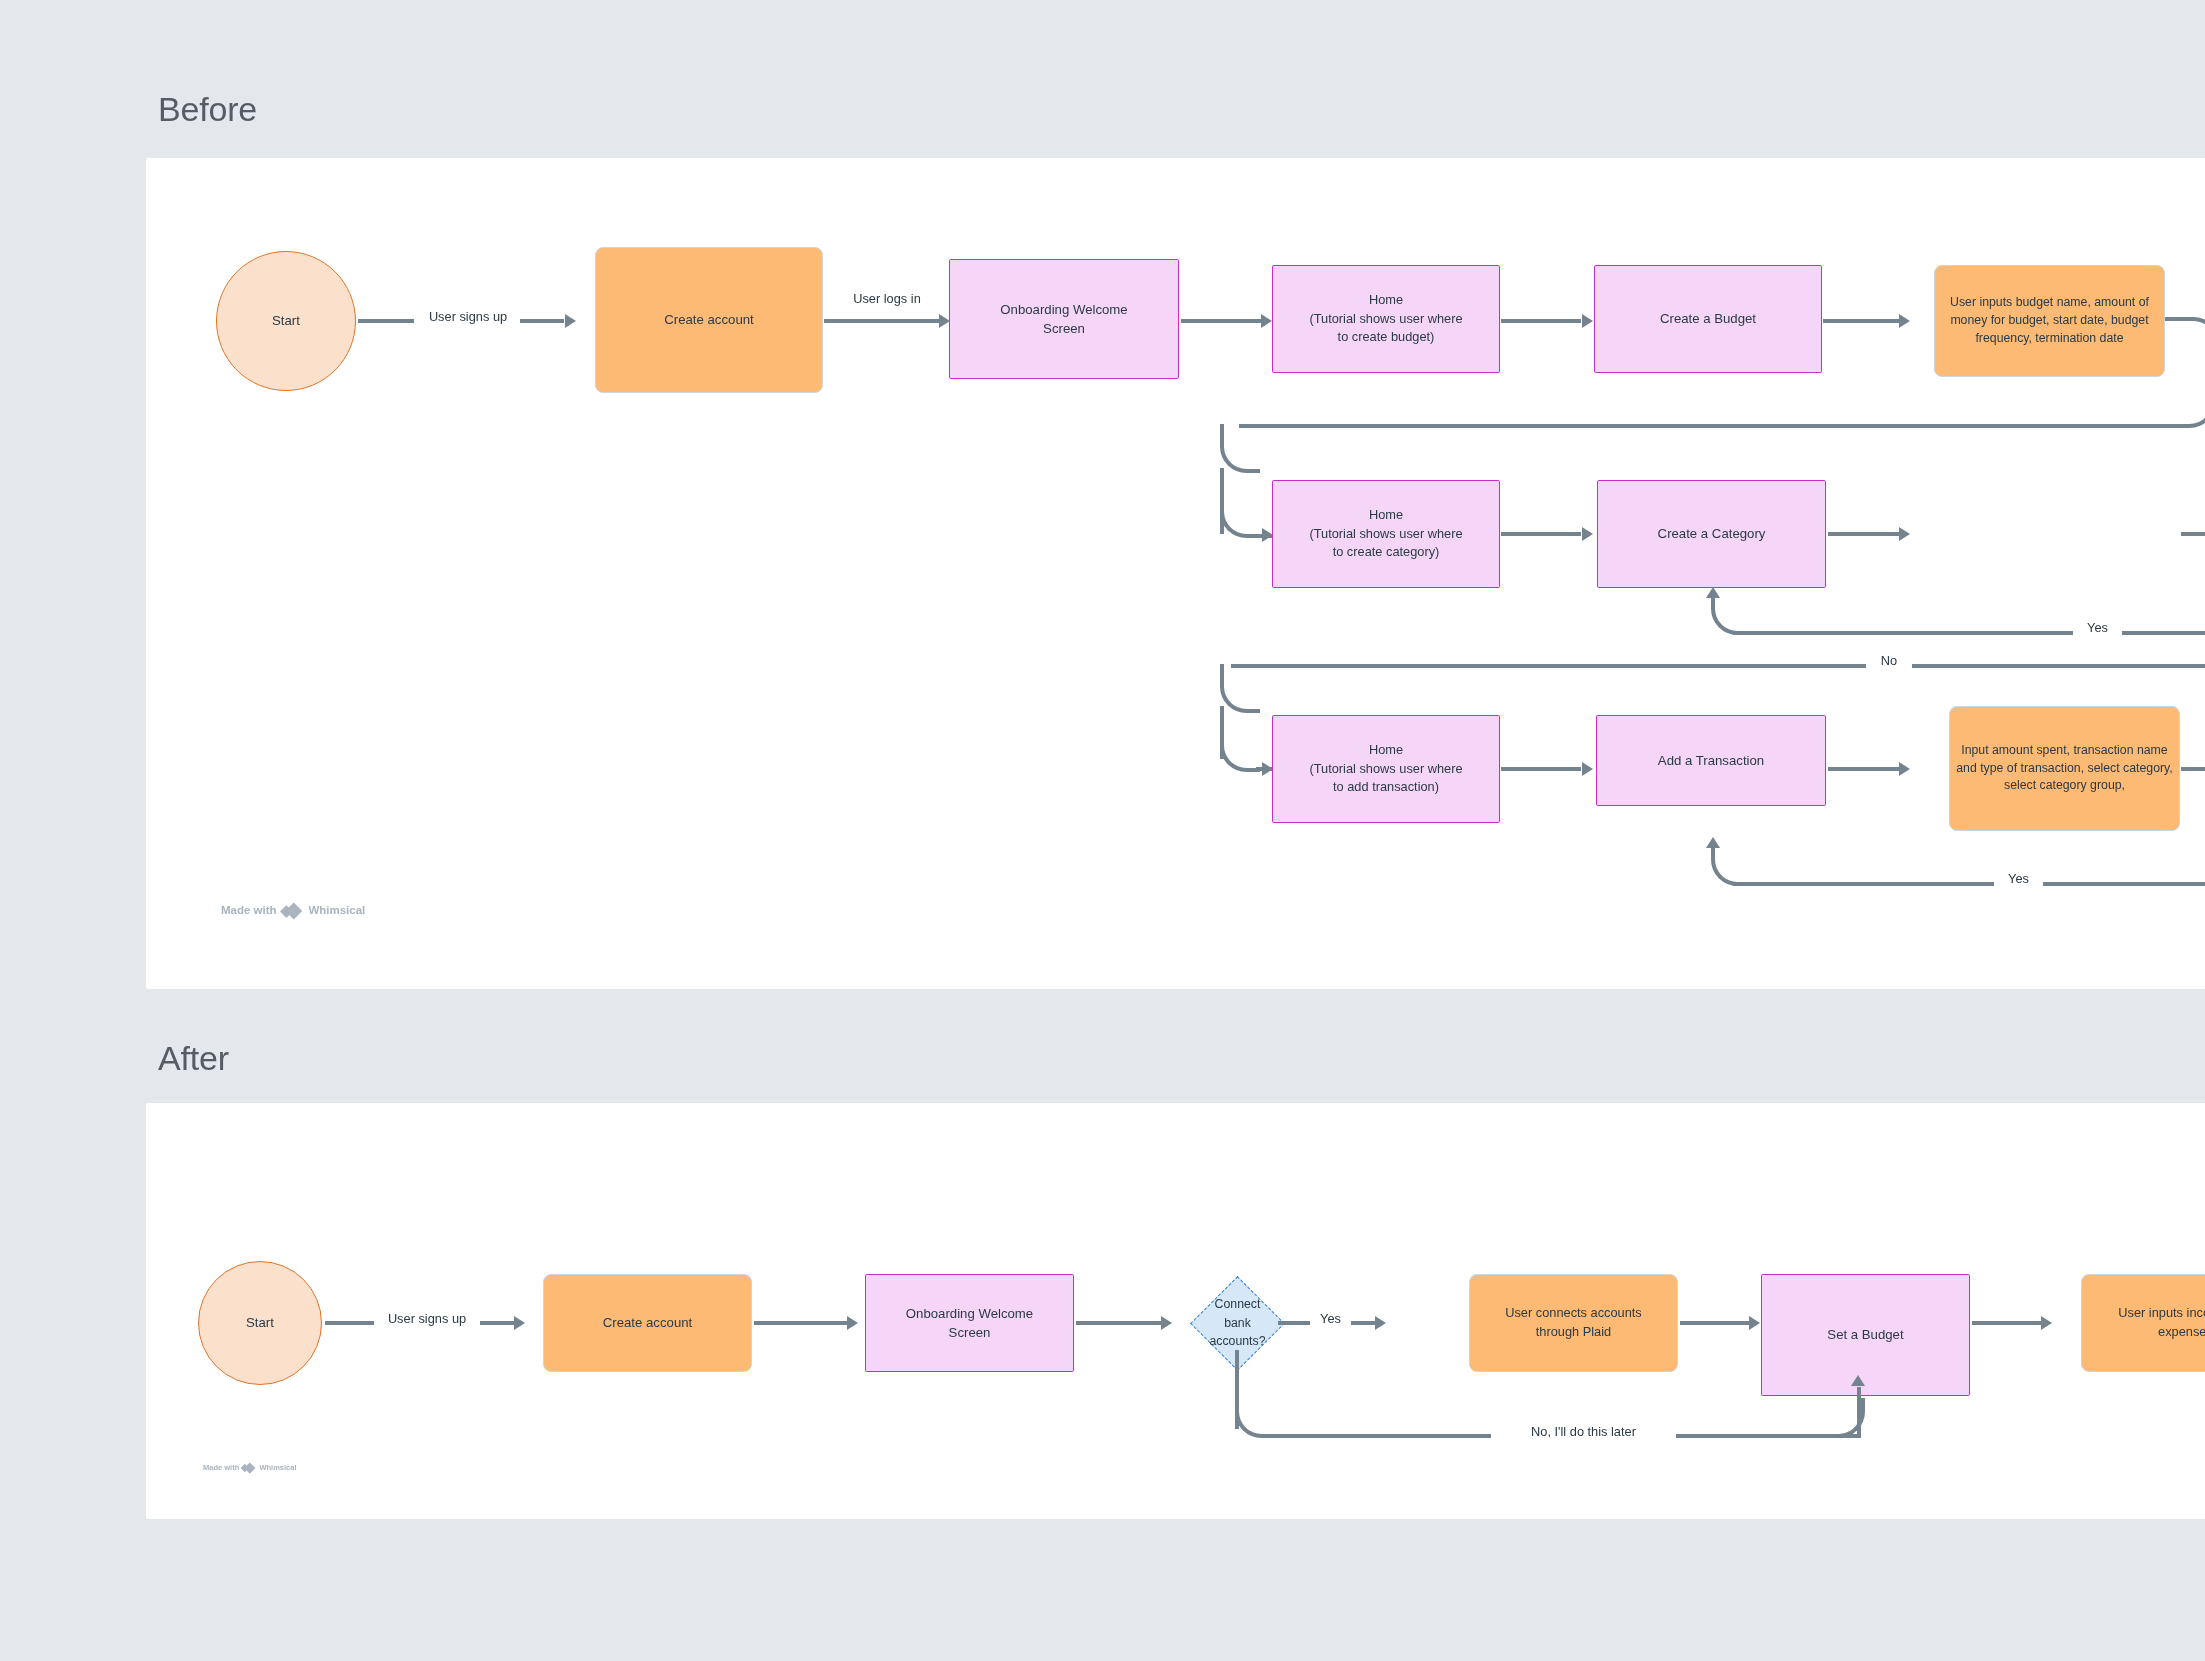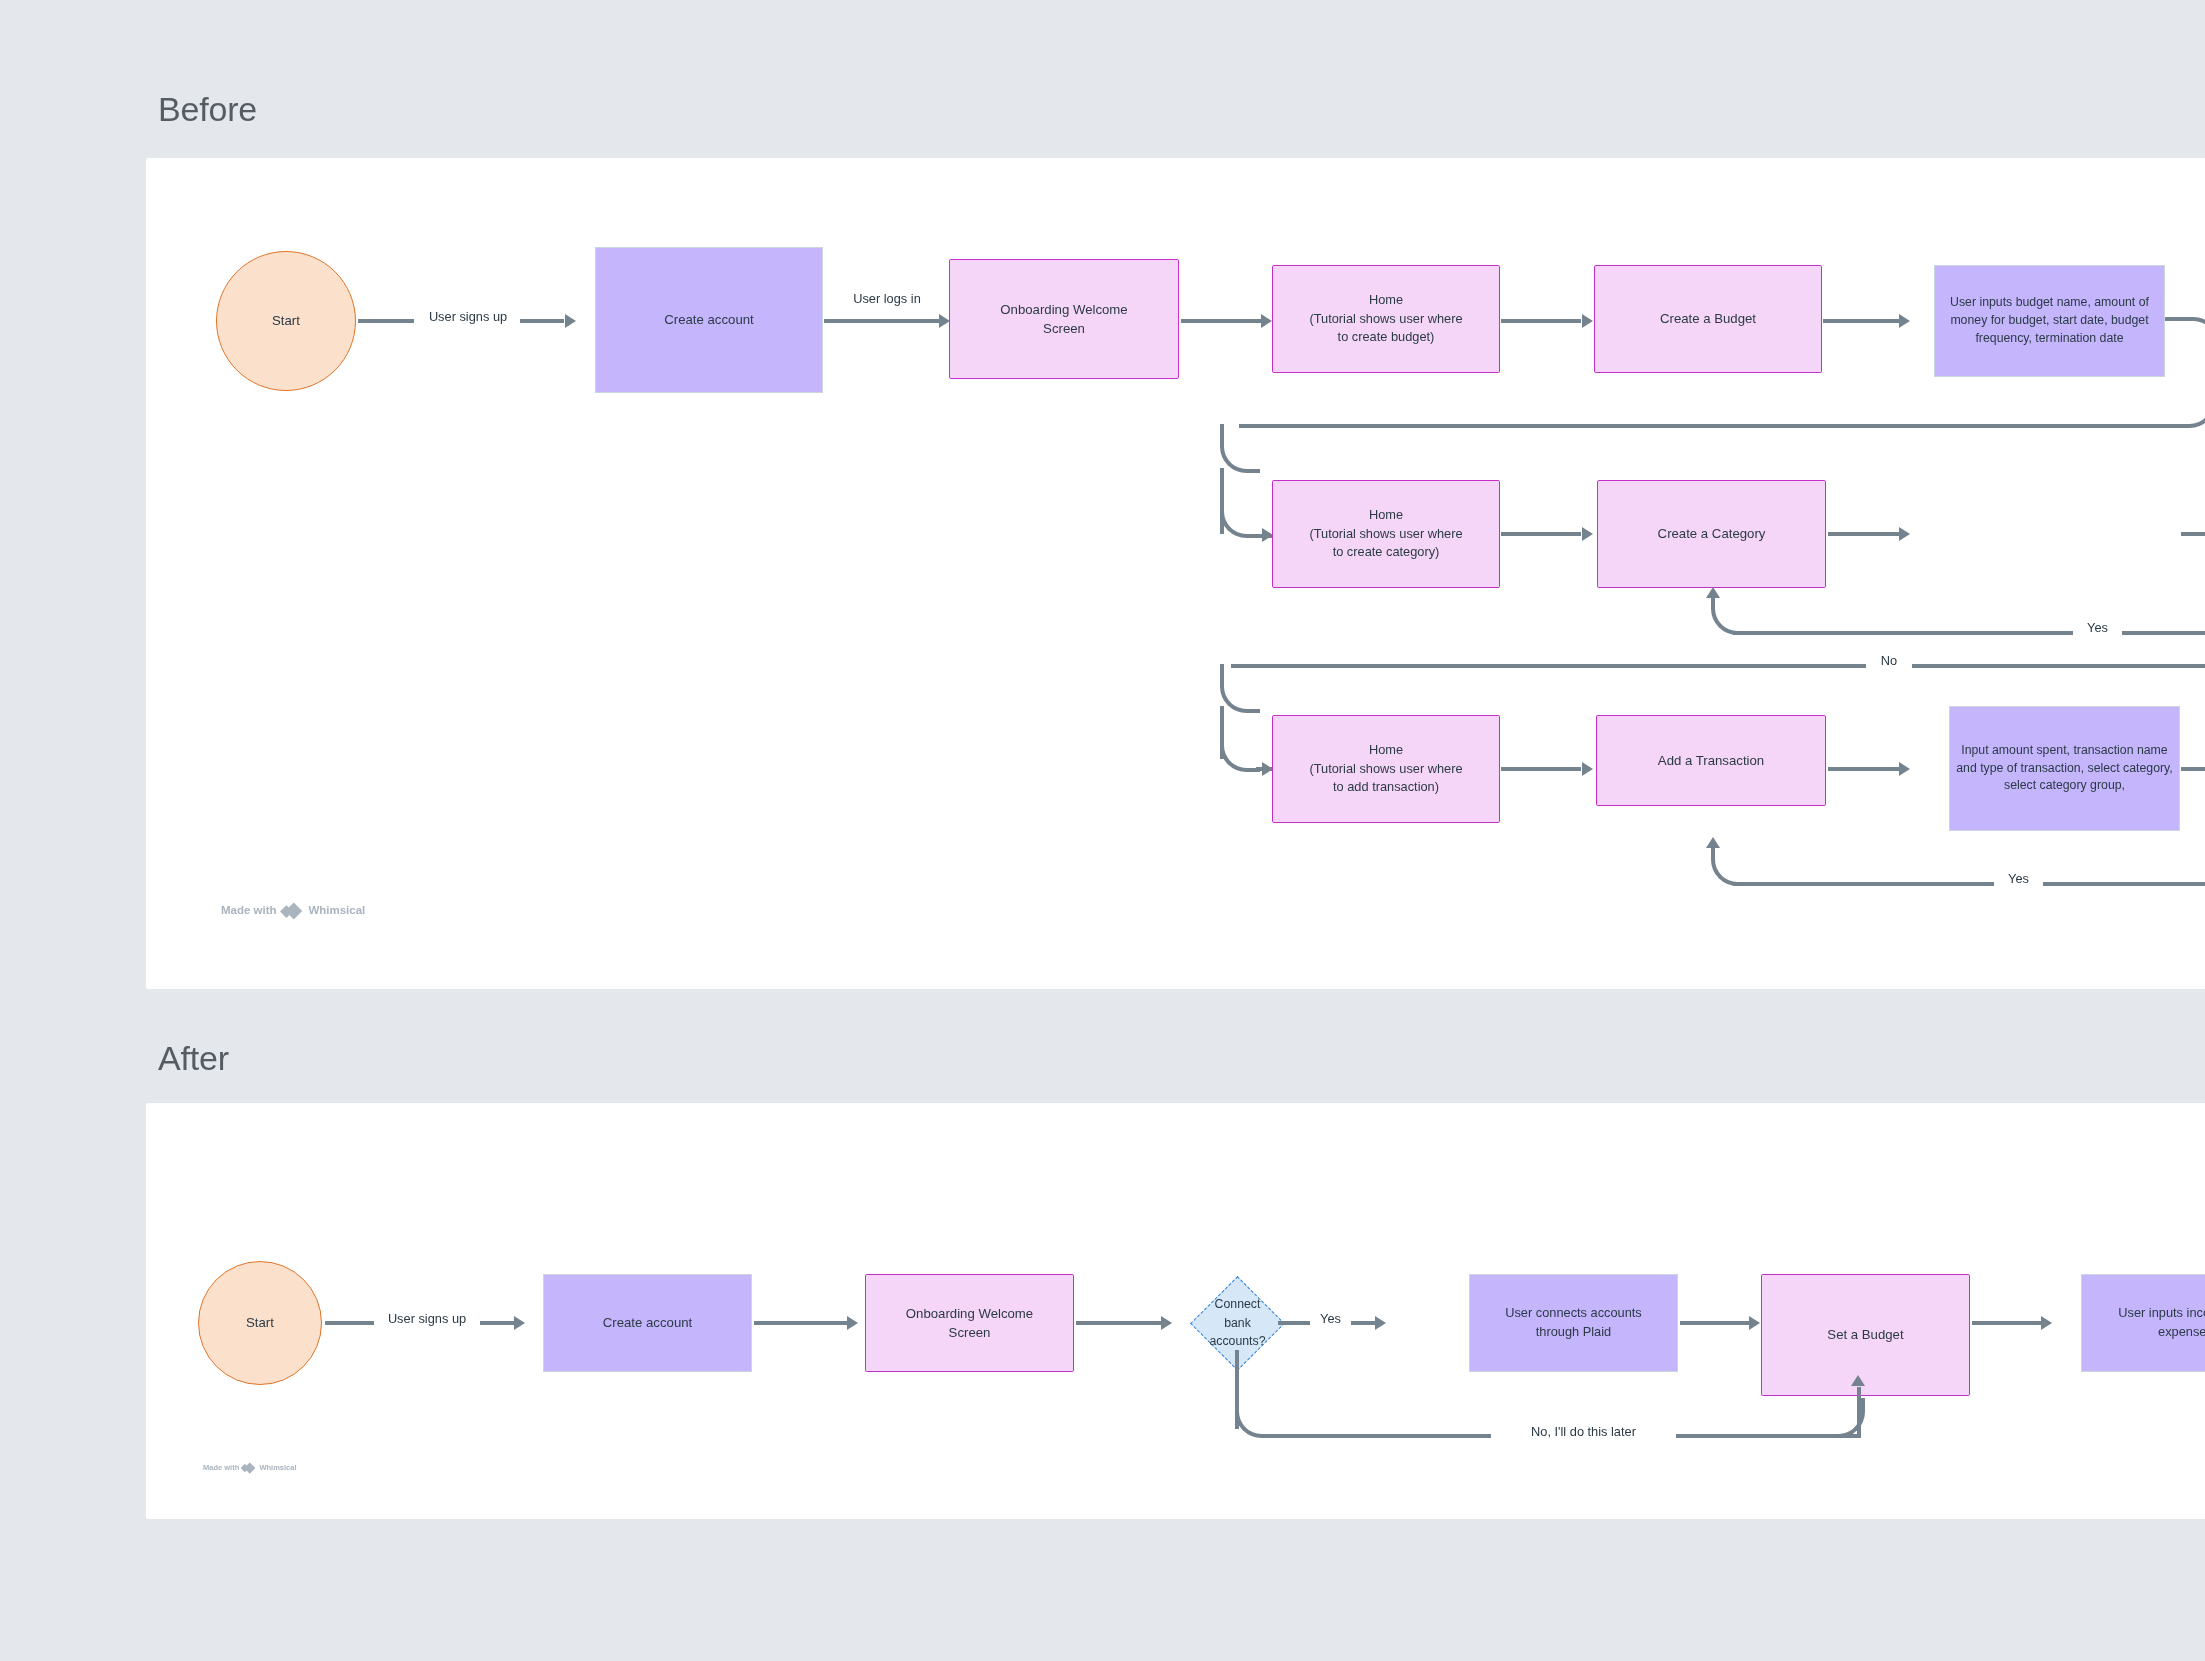--- a/index.html
+++ b/index.html
@@ -32,23 +32,23 @@
     display: flex;
     align-items: center;
     justify-content: center;
     text-align: center;
     color: #2b3a45;
     line-height: 1.45;
     padding: 3.5px 6.2px;
     white-space: pre-line;
   }
   .node.grey {
-    background: #c4b5fd;
+    background: #fdba74;
     border: 1.3px solid #ccd6df;
-    border-radius: 0;
+    border-radius: 8px;
   }
   .node.pink {
     background: #f6d6f8;
     border: 1.3px solid #c32fc8;
     border-radius: 1.8px;
   }
   .node.start {
     background: #fbe0cb;
     border: 1.3px solid #e1752a;
     border-radius: 50%;

